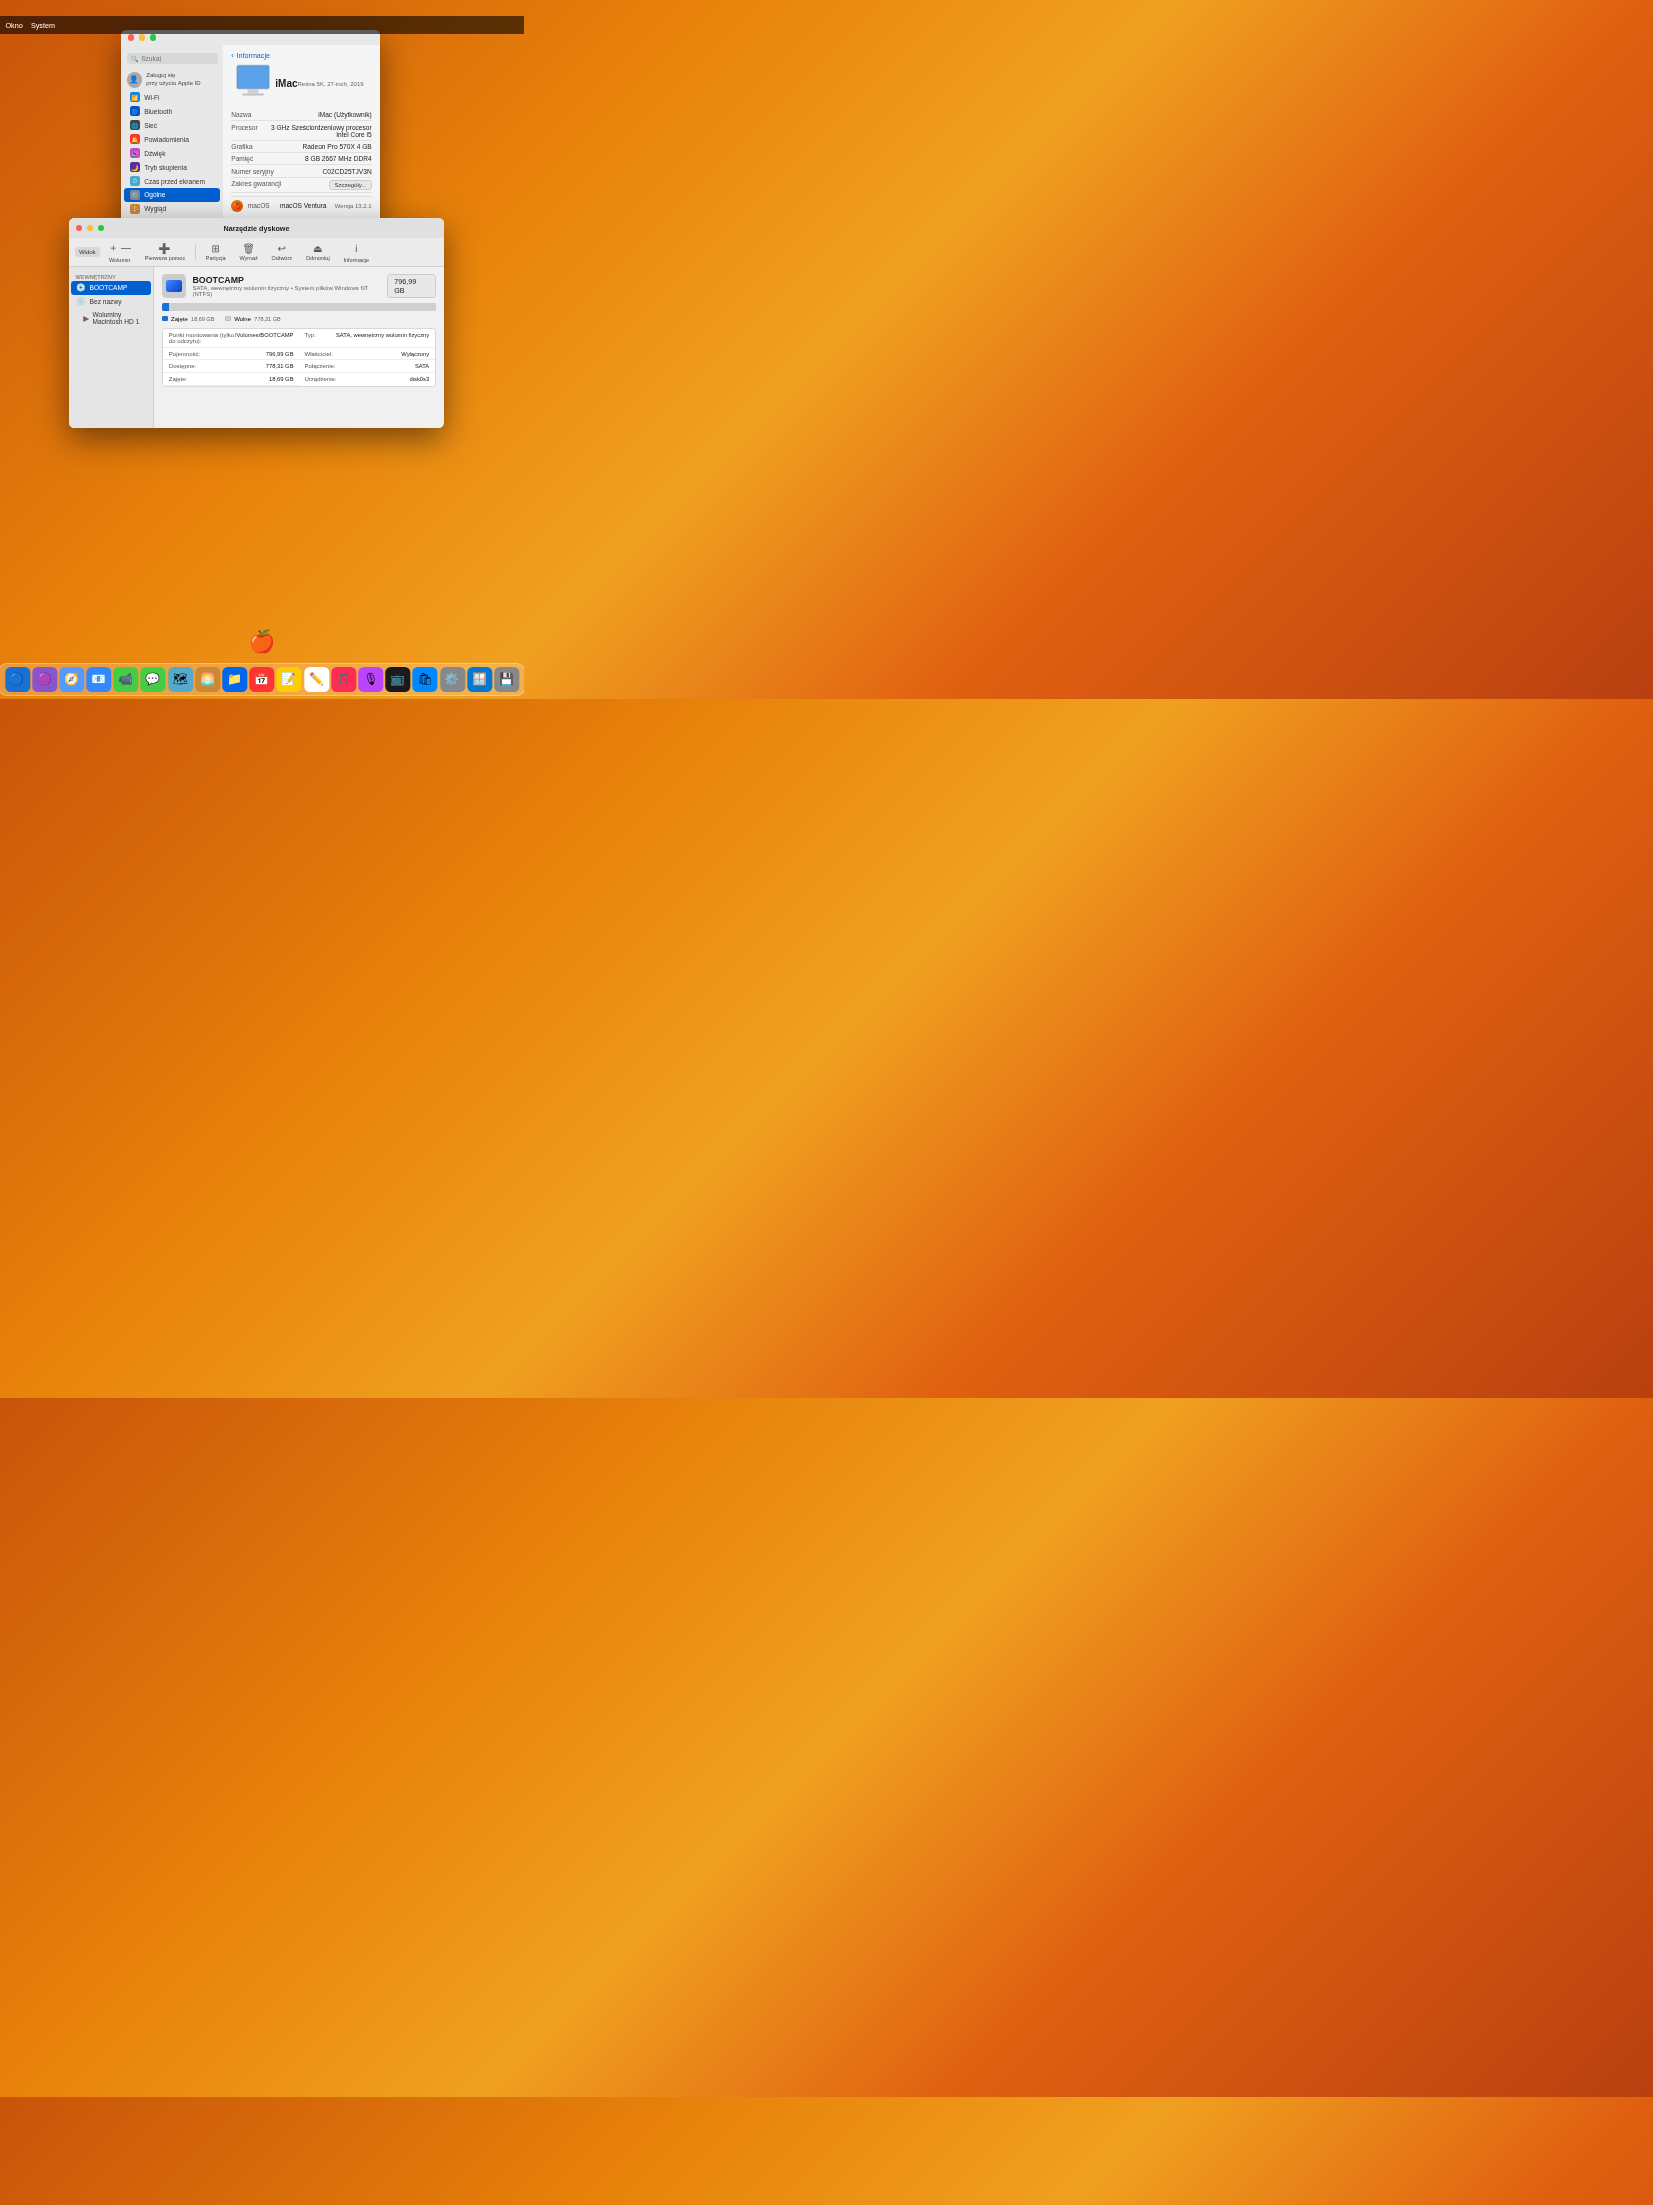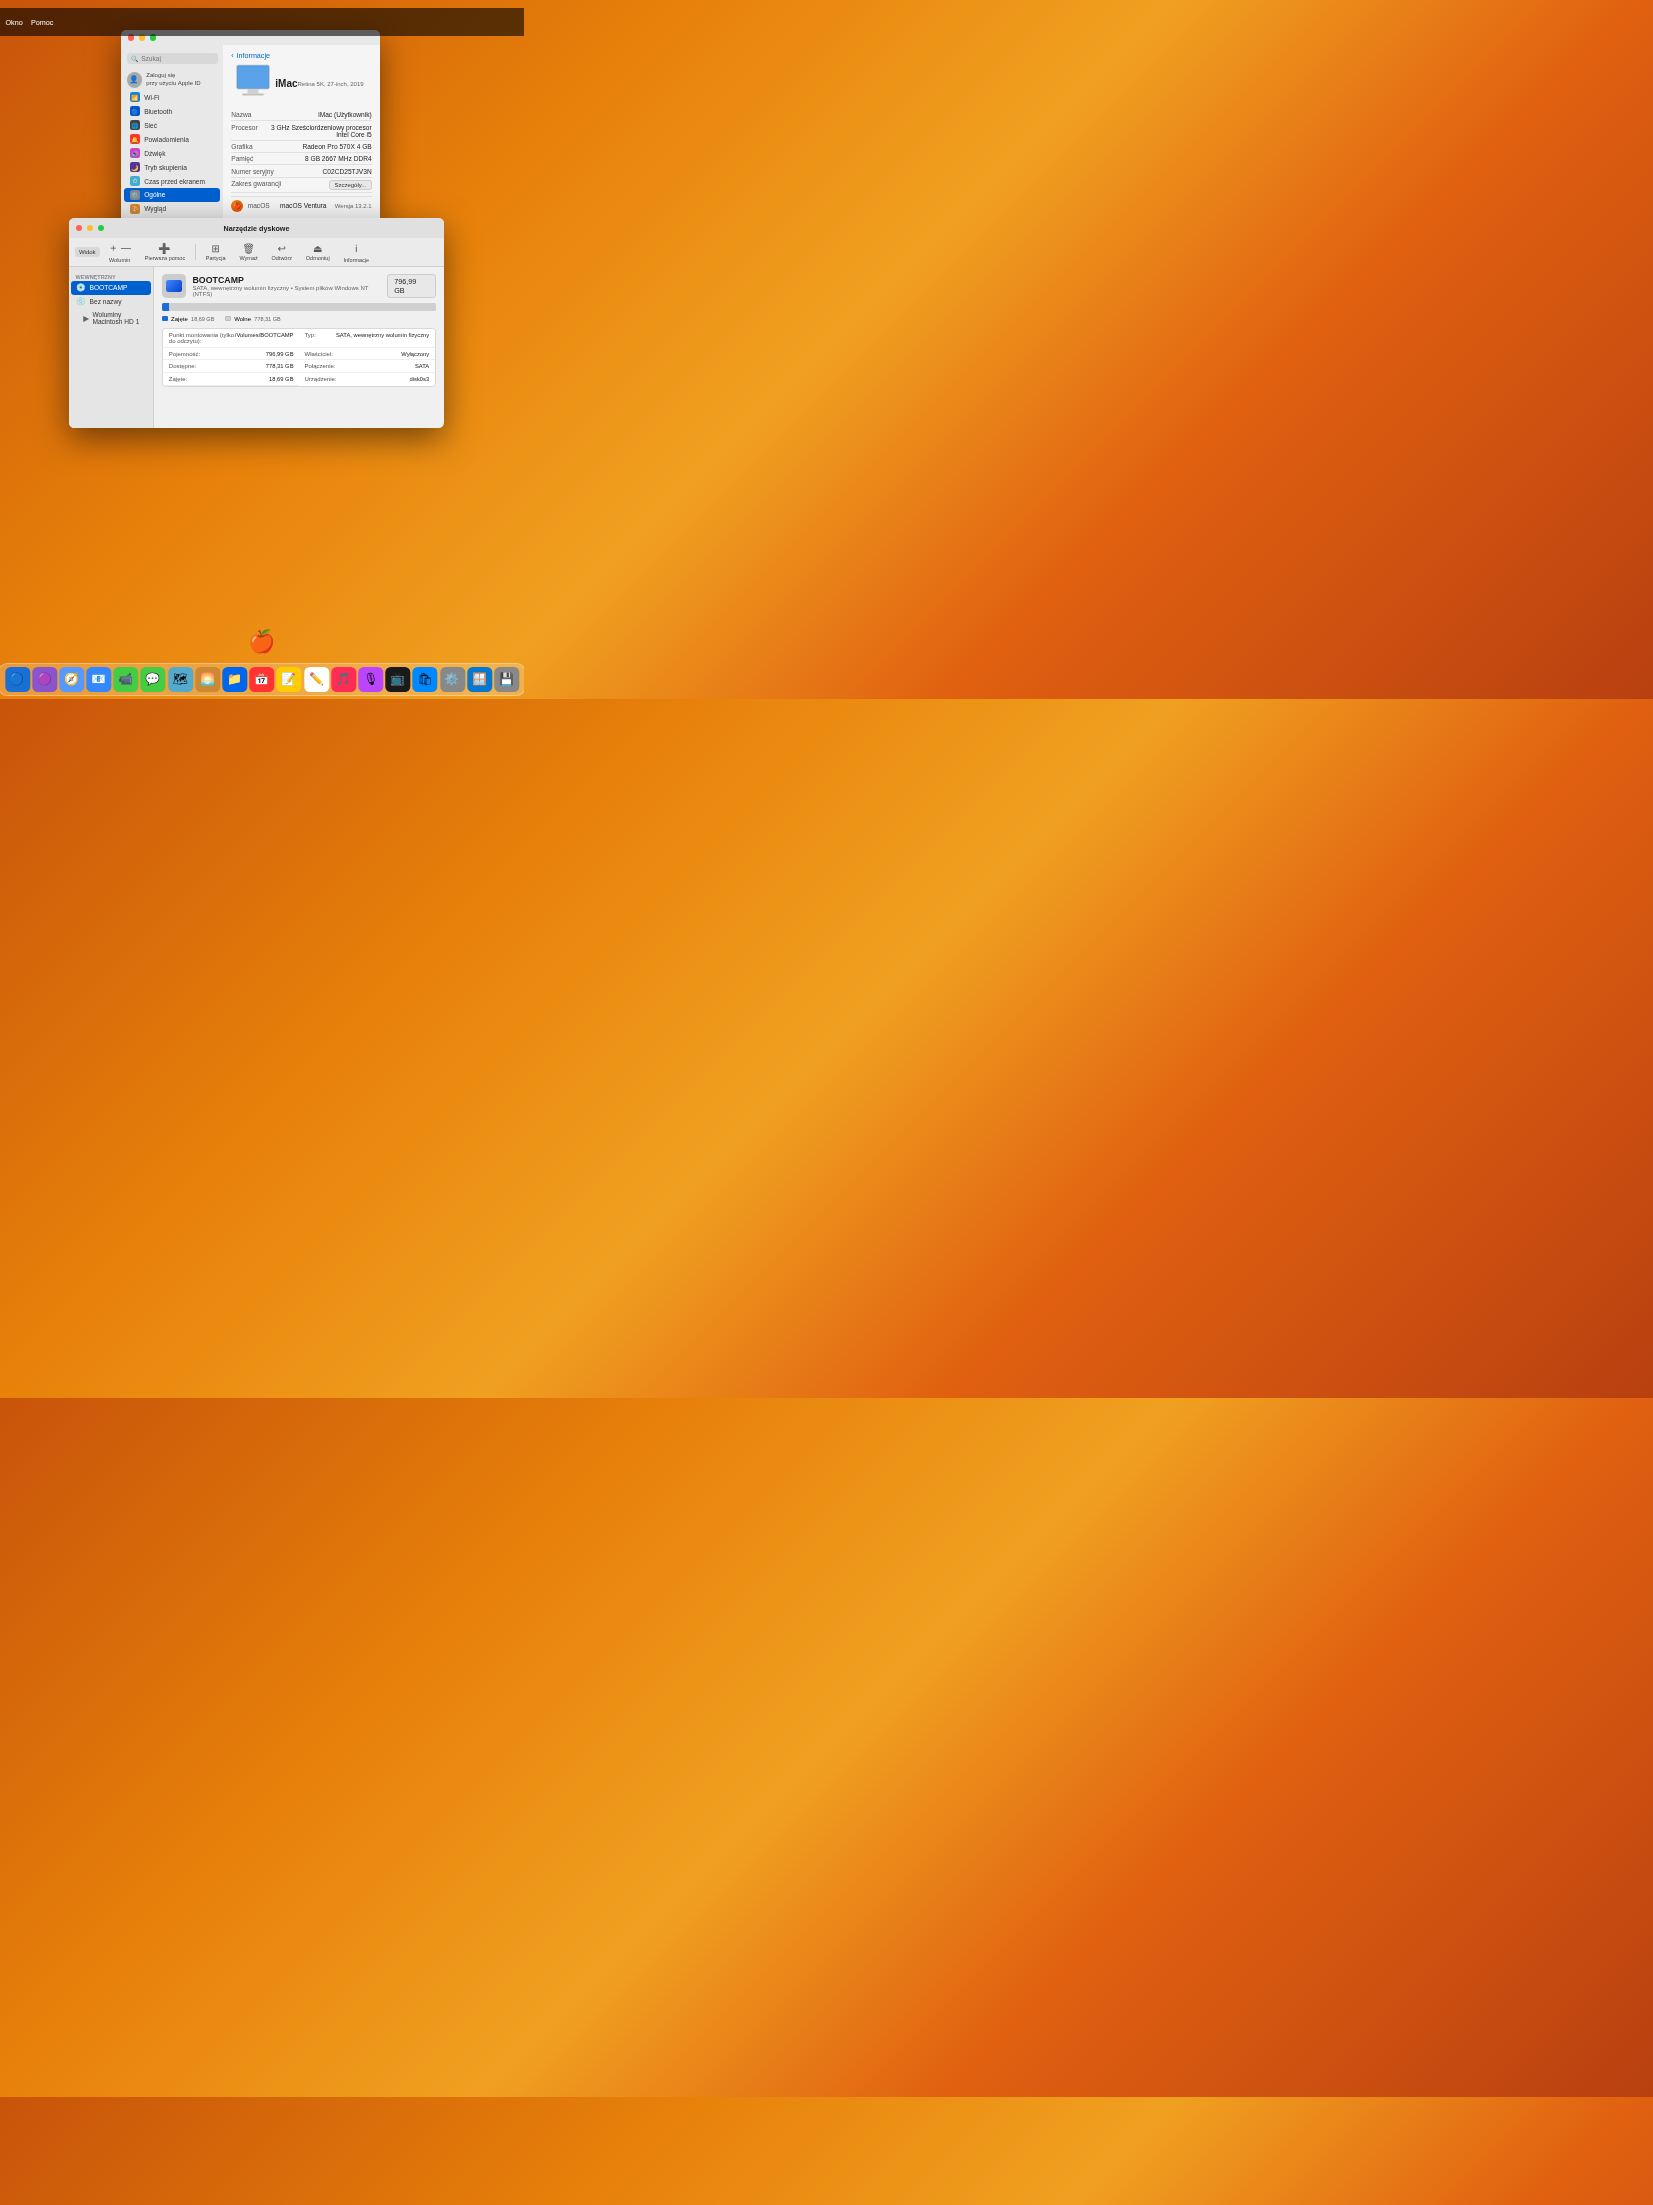--- a/index.html
+++ b/index.html
@@ -8,28 +8,28 @@
       height: 699px;
       background: linear-gradient(135deg, #c8540a 0%, #e8820a 30%, #f0a020 50%, #e06010 70%, #b84010 100%);
       font-family: -apple-system, BlinkMacSystemFont, 'Helvetica Neue', Arial, sans-serif;
       overflow: hidden;
       position: relative;
     }
 
     
     .menubar {
       width: 100%;
-      height: 28px;
+      height: 18px;
       background: rgba(0,0,0,0.6);
       display: flex;
       align-items: center;
       padding: 0 5.5px;
       gap: 8.3px;
       position: absolute;
-      top: 8px;
+      top: 16px;
       left: 0;
       z-index: 100;
     }
     .menubar-item {
       color: white;
       font-size: 7.2px;
       font-weight: 500;
     }
 
     
@@ -343,21 +343,21 @@
       width: 15.4px; height: 12px;
       background: linear-gradient(135deg, #4488ff, #0044cc);
       border-radius: 2.2px;
     }
   </style>
 </head>
 <body>
 
 <div class="menubar">
   <span class="menubar-item">Okno</span>
-  <span class="menubar-item">Pomoc</span>
+  <span class="menubar-item">System</span>
 </div>
 
 <div class="syspref-window">
   <div class="window-titlebar">
     <div class="traffic-light tl-close"></div>
     <div class="traffic-light tl-min"></div>
     <div class="traffic-light tl-max"></div>
   </div>
   <div class="syspref-body">
     <div class="syspref-sidebar">

